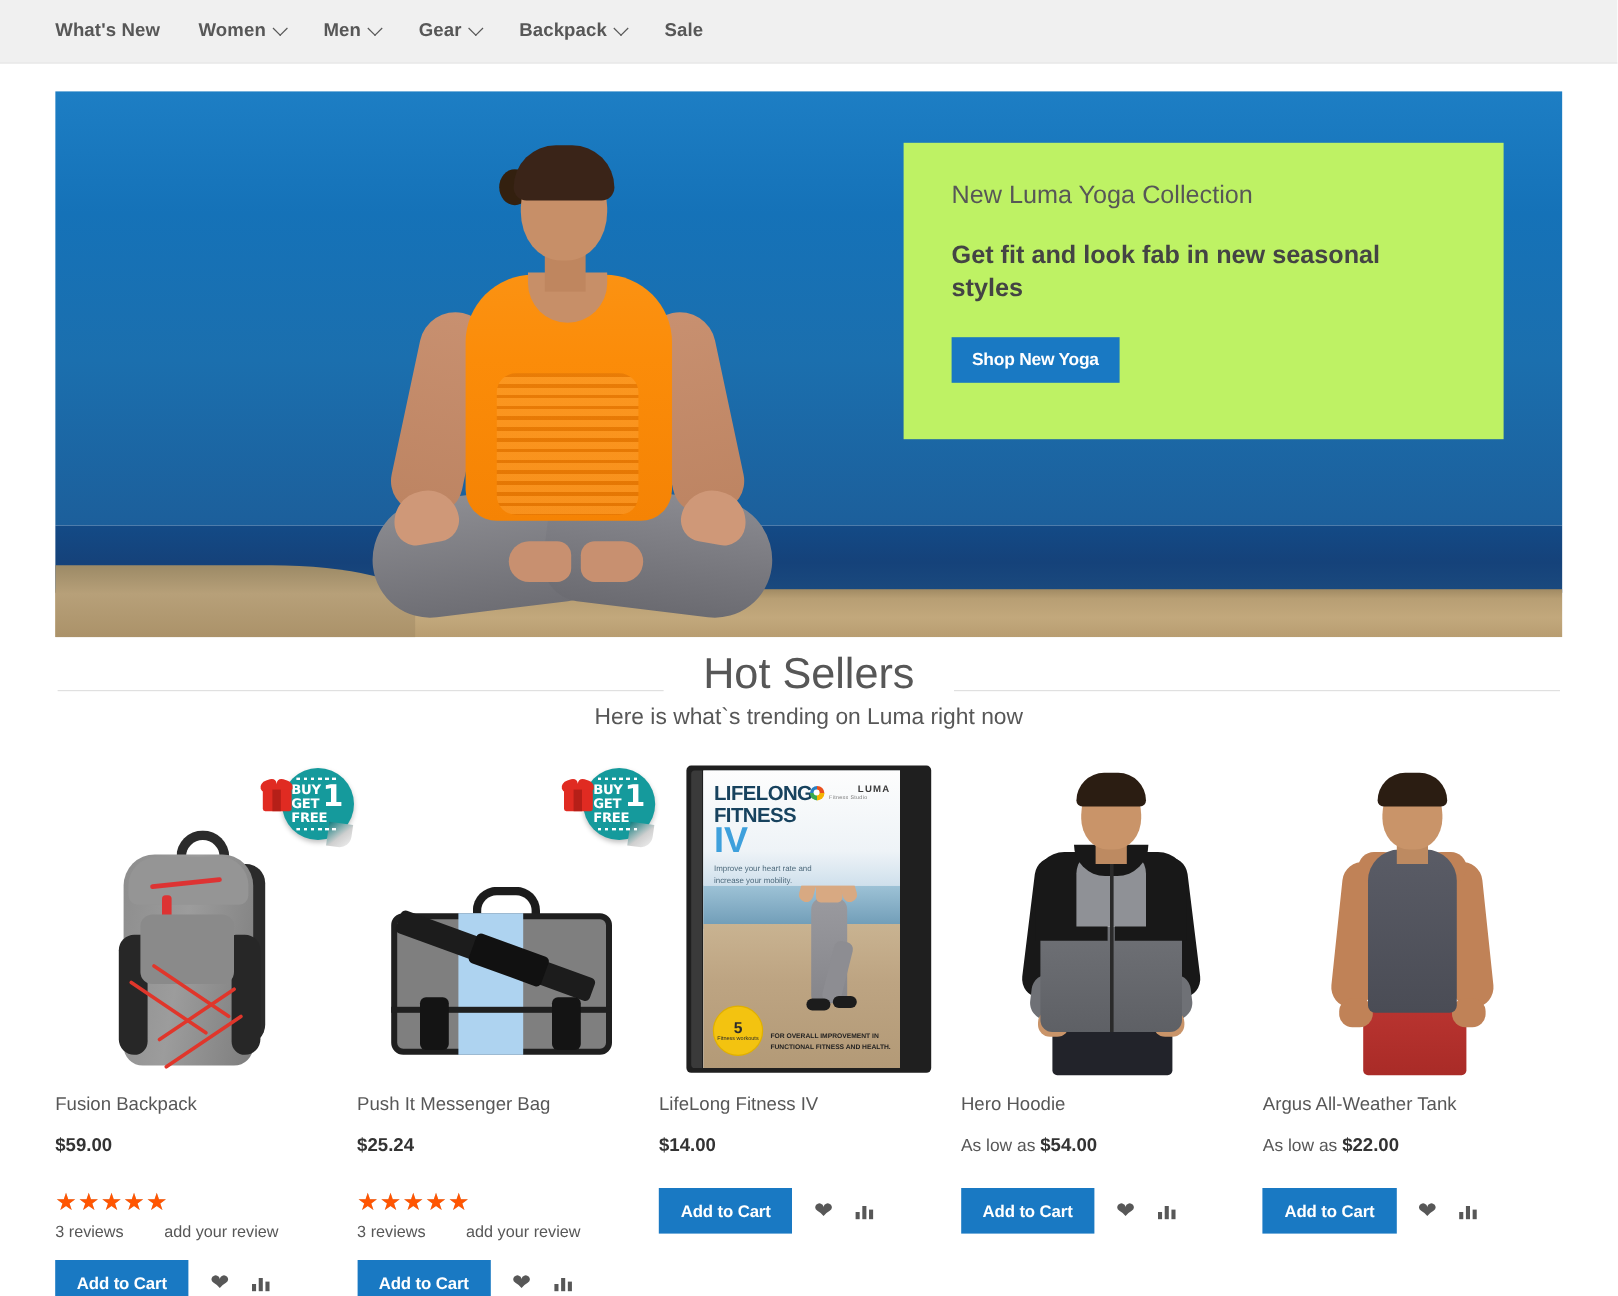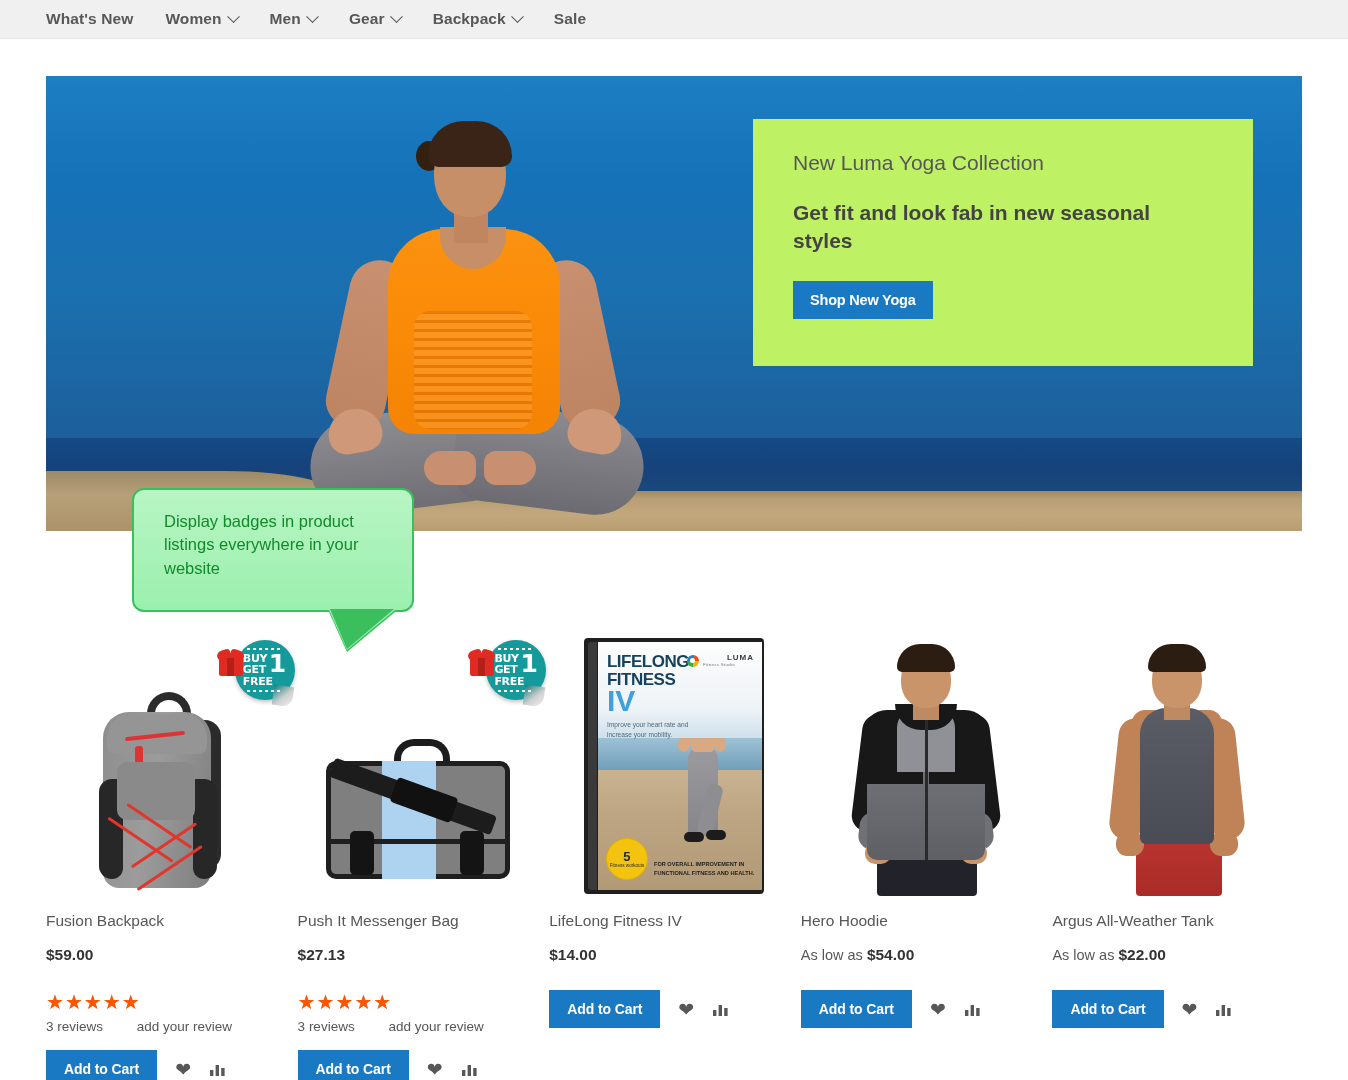--- a/index.html
+++ b/index.html
@@ -6,21 +6,21 @@
   html, body {
     width: 1348px; height: 1080px;
     background: #ffffff;
     font-family: "Liberation Sans", sans-serif;
     overflow: hidden;
   }
   .page { position: relative; width: 1348px; height: 1080px; background:#fff; }
 
   
   .navbar {
-    position:absolute; left:0; top:0; width:1348px; height:39px;
+    position:absolute; left:0; top:0; width:1348px; height:53px;
     background:#f0f0f0; border-bottom:1px solid #e6e6e6;
     display:flex; align-items:center; padding-left:46px;
   }
   .nav-item {
     display:flex; align-items:center; gap:7px;
     font-size:15.5px; font-weight:bold; color:#575757;
     margin-right:32px; cursor:pointer; letter-spacing:.1px;
   }
   .chev {
     width:9px; height:9px; border-right:1.6px solid #575757;
@@ -241,21 +241,21 @@
   .mb-handle{ position:absolute; left:74px; top:0; width:56px; height:26px; border:7px solid #1c1c1c; border-bottom:none; border-radius:20px 20px 0 0; }
   .mb-body{ position:absolute; left:6px; top:22px; width:184px; height:118px; background:#7f7f7f; border-radius:10px; border:5px solid #1f1f1f; }
   .mb-blue{ position:absolute; left:62px; top:22px; width:54px; height:118px; background:#aed3f0; }
   .mb-flapline{ position:absolute; left:6px; top:100px; width:184px; height:5px; background:#1f1f1f; }
   .mb-strap{ position:absolute; left:12px; top:18px; width:172px; height:20px; background:#1c1c1c; transform:rotate(20deg); transform-origin:left center; border-radius:4px; }
   .mb-pad{ position:absolute; left:72px; top:48px; width:64px; height:26px; background:#111; transform:rotate(20deg); border-radius:4px; }
   .mb-buckL{ position:absolute; left:30px; top:92px; width:24px; height:44px; background:#141414; border-radius:5px; }
   .mb-buckR{ position:absolute; left:140px; top:92px; width:24px; height:44px; background:#141414; border-radius:5px; }
 
   
-  .dvd{ position:relative; width:180px; height:256px; background:#1f1f1f; border-radius:4px; padding:4px 4px 4px 23px; }
+  .dvd{ position:relative; width:204px; height:256px; background:#1f1f1f; border-radius:4px; padding:4px 4px 4px 23px; }
   .dvd-spine{ position:absolute; left:4px; top:4px; width:9px; height:248px; background:#3a3a3a; border-radius:3px 0 0 3px; }
   .dvd-cover{ position:absolute; left:14px; top:4px; width:164px; height:248px; background:#e8edf1; overflow:hidden; }
   .dvd-top{ position:absolute; left:0; top:0; width:100%; height:96px; background:linear-gradient(180deg,#fdfdfd 0%,#eef3f7 70%,#cfe0ec 100%); }
   .dvd-t1{ position:absolute; left:9px; top:11px; font-size:17px; font-weight:bold; color:#17425e; letter-spacing:-.5px; line-height:1.05; font-family:"Liberation Sans",sans-serif; }
   .dvd-iv{ position:absolute; left:9px; top:44px; font-size:30px; font-weight:bold; color:#3ea0dc; line-height:1; }
   .dvd-sub{ position:absolute; left:9px; top:78px; width:88px; font-size:6.6px; color:#4e6a7c; line-height:1.45; }
   .dvd-luma{ position:absolute; right:8px; top:12px; display:flex; align-items:center; gap:4px; }
   .dvd-luma-ring{ width:12px; height:12px; border-radius:50%;
      background:conic-gradient(#e94f1d 0 25%, #f5b301 25% 50%, #3aab4d 50% 75%, #2a7fc1 75% 100%); position:relative; }
   .dvd-luma-ring:after{ content:""; position:absolute; left:3.4px; top:3.4px; width:5.2px; height:5.2px; background:#fff; border-radius:50%; }
@@ -360,25 +360,29 @@
       <div class="y-hairtop"></div>
     </div>
 
     <div class="hero-card">
       <div class="hero-kicker">New Luma Yoga Collection</div>
       <div class="hero-title">Get fit and look fab in new seasonal styles</div>
       <button class="hero-btn">Shop New Yoga</button>
     </div>
   </section>
 
-  <div class="callout">
-    <div class="callout-text">Display badges in product listings everywhere in your website</div>
-    <div class="callout-tail"></div>
+
+  <div class="section-head">
+    <div class="sec-rule-wrap">
+      <div class="rule-l"></div>
+      <div class="rule-r"></div>
+    </div>
+    <div class="sec-title">Hot Sellers</div>
+    <div class="sec-sub">Here is what`s trending on Luma right now</div>
   </div>
-
 
   <div class="grid">
 
     <div class="card">
       <div class="card-img">
         <div class="bp">
           <div class="bp-handle"></div>
           <div class="bp-strap"></div>
           <div class="bp-body"></div>
           <div class="bp-sideL"></div>
@@ -462,21 +466,21 @@
           </div>
           <div class="gift">
             <div class="gift-bowL"></div>
               <div class="gift-bowR"></div>
             <div class="gift-box"></div>
               <div class="gift-band"></div>
           </div>
         </div>
       </div>
       <div class="pname">Push It Messenger Bag</div>
-      <div class="price">$27.13</div>
+      <div class="price">$25.24</div>
       <div class="stars">
         <span class="stars-bg">★★★★★</span>
         <span class="stars-fg" id="stars-fg-1" style="width: 70%;">★★★★★</span>
       </div>
       <div class="revline">
         <span>3</span>
         <span>reviews</span>
         <a>add your review</a>
       </div>
       <div class="actions">

